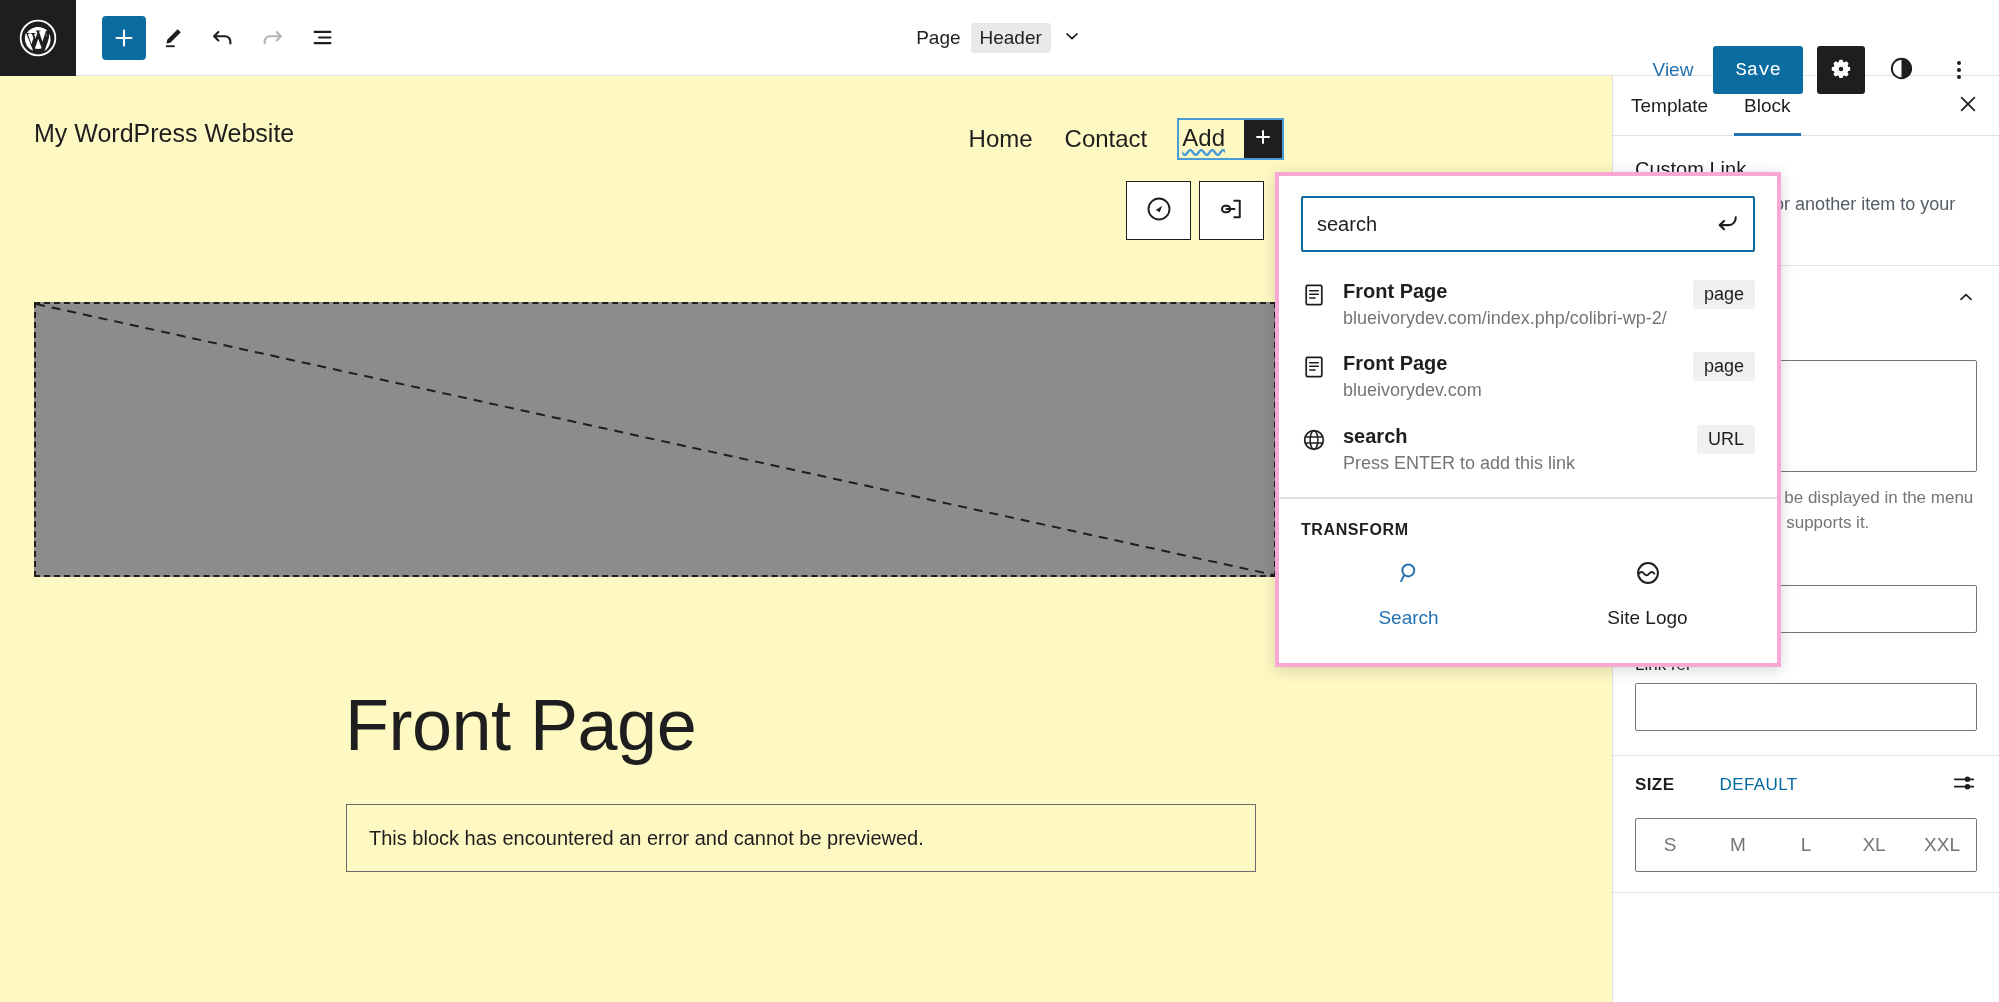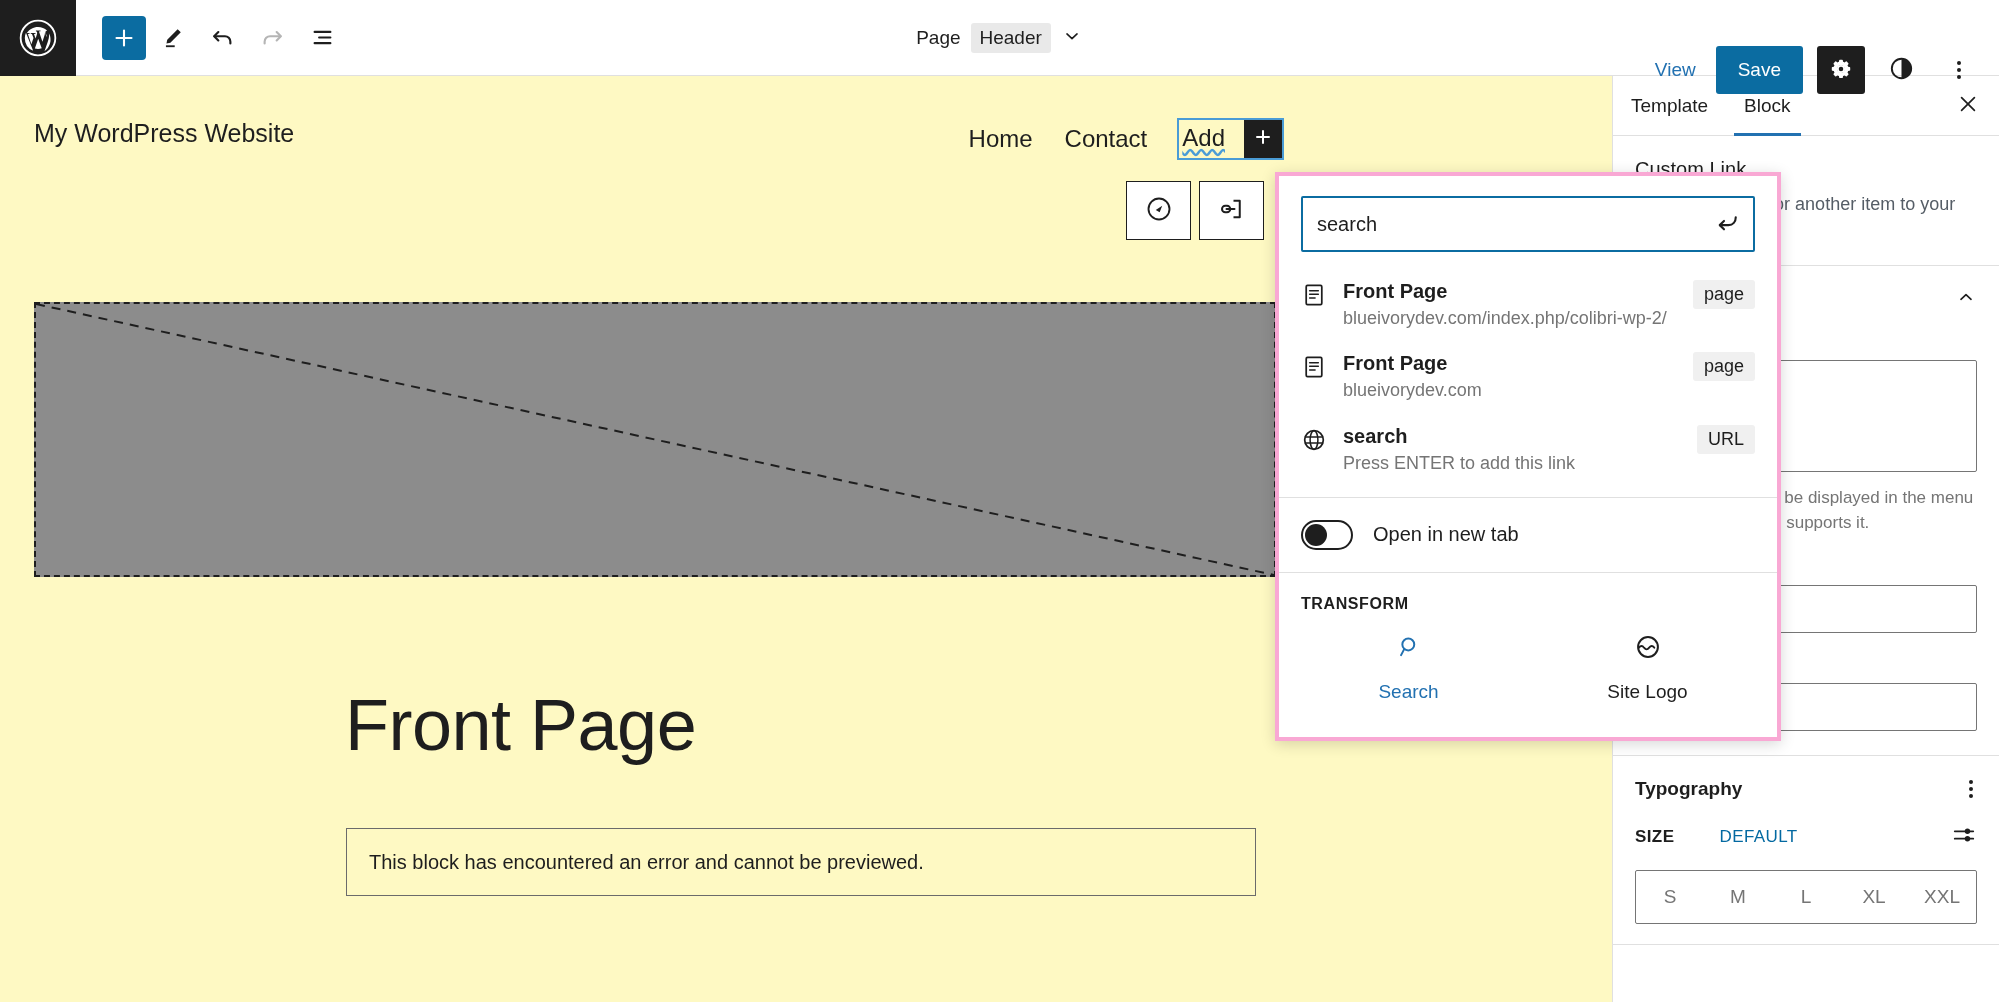--- a/index.html
+++ b/index.html
@@ -62,21 +62,21 @@
   .tb-right {
     position: absolute; right: 18px; top: 0; height: 76px;
     display: flex; align-items: center; gap: 14px; margin-top: 32px;
   }
   #view-link {
     color: #2271b1; font-size: 19px; text-decoration: none; cursor: pointer;
     padding: 4px 6px;
   }
   #save-button {
     background: #0b6ca1; color: #fff; border: none;
-    font-size: 19px; font-family: Liberation Sans, sans-serif;
+    font-size: 19px; font-family: Liberation Mono, monospace;
     padding: 0 22px; height: 48px; border-radius: 3px; cursor: pointer;
   }
   #settings-button {
     background: #1e1e1e; width: 48px; height: 48px;
     border-radius: 3px; border: none; cursor: pointer;
     display: flex; align-items: center; justify-content: center;
   }
   .icon-btn-plain {
     width: 44px; height: 44px; border: none; background: transparent;
     display: flex; align-items: center; justify-content: center; cursor: pointer;
@@ -126,21 +126,21 @@
     overflow: hidden;
   }
   #placeholder-block svg { display: block; }
 
   #page-heading {
     position: absolute; left: 345px; top: 608px;
     font-size: 72px; font-weight: normal; margin: 0;
     color: #1e1e1e; letter-spacing: -0.5px;
   }
   #error-box {
-    position: absolute; left: 346px; top: 752px;
+    position: absolute; left: 346px; top: 728px;
     width: 910px; height: 68px;
     border: 1px solid #6b6b6b;
     display: flex; align-items: center;
     padding-left: 22px;
     font-size: 20px; color: #1e1e1e;
   }
 
   
   #block-toolbar {
     position: absolute; top: 181px; left: 1126px;
@@ -506,28 +506,20 @@
       <div class="sb-spacer"></div>
       <label class="sb-field-label">Link title</label>
       <input class="sb-input" type="text" value="" style="">
       <div class="sb-spacer"></div>
       <label class="sb-field-label">Link rel</label>
       <input class="sb-input" type="text" value="" style="">
     </div>
   </div>
 
   <div class="sb-panel" id="typography-panel">
-    <div class="sb-panel-head">
-      <span class="sb-panel-title">Typography</span>
-      <span class="kebab">
-          <i></i>
-          <i></i>
-          <i></i>
-        </span>
-    </div>
     <div id="typo-size-row">
       <span id="typo-size-text">
         <b>SIZE</b>
         <span>DEFAULT</span>
       </span>
       <span>
         <svg width="26" height="26" viewBox="0 0 24 24">
           <path d="M3.5 8.6h17M3.5 15.4h17" stroke="#1e1e1e" stroke-width="1.7" stroke-linecap="round"></path>
           <circle cx="15.2" cy="8.6" r="2.5" fill="#1e1e1e"></circle>
           <circle cx="15.2" cy="15.4" r="2.5" fill="#1e1e1e"></circle>
@@ -596,26 +588,20 @@
     </span>
     <span class="result-text">
       <span class="result-title">search</span>
       <span class="result-sub" style="display:block">Press ENTER to add this link</span>
     </span>
     <span class="result-badge">URL</span>
   </div>
 
   <div id="popover-divider-1"></div>
 
-  <div id="new-tab-row">
-    <span id="toggle-track">
-      <span id="toggle-knob"></span>
-    </span>
-    <span id="new-tab-label">Open in new tab</span>
-  </div>
 
   <div id="popover-divider-2"></div>
 
   <div id="transform-label">TRANSFORM</div>
 
   <div id="transform-grid">
     <div class="transform-item active">
       <span>
         <svg width="28" height="28" viewBox="0 0 24 24" fill="none">
           <circle cx="11.4" cy="9.8" r="5.1" stroke="#2271b1" stroke-width="1.7"></circle>

